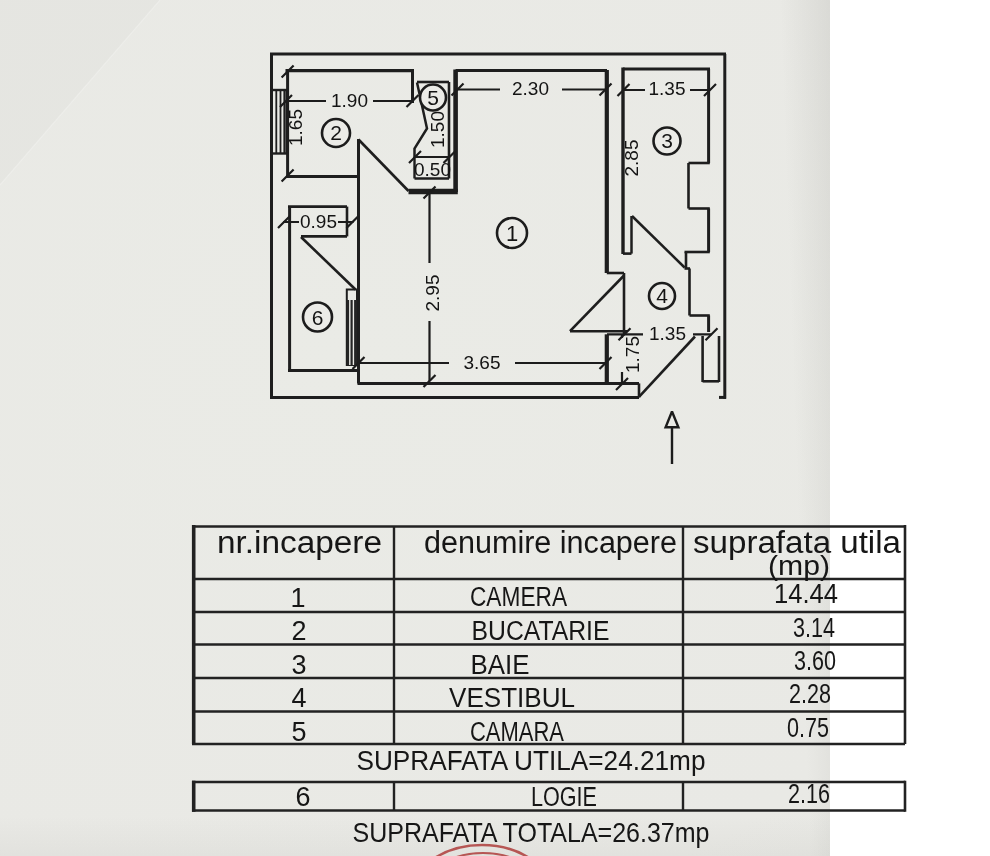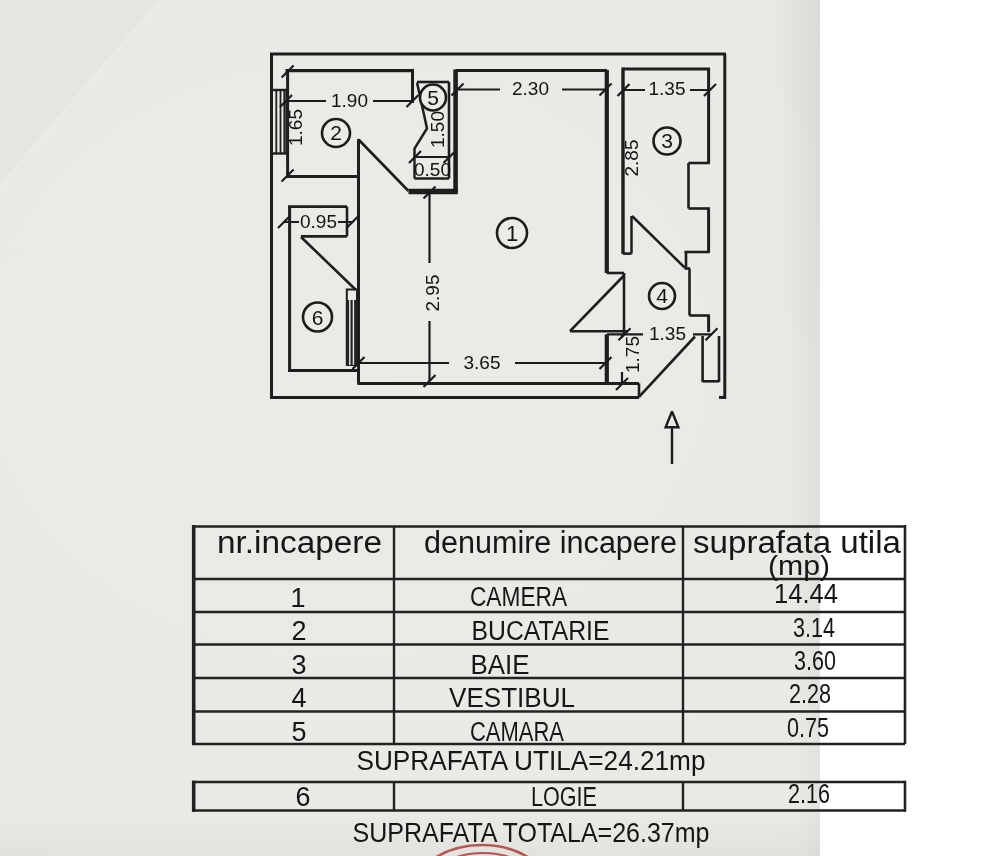--- a/index.html
+++ b/index.html
@@ -2,21 +2,21 @@
 <html><head>
 <meta charset="utf-8">
 <style>
 html,body{margin:0;padding:0;}
 body{width:990px;height:856px;overflow:hidden;font-family:"Liberation Sans",sans-serif;}
 #page{position:relative;width:820px;height:856px;
 background:
 linear-gradient(268deg, rgba(115,115,108,0.13) 0px, rgba(115,115,108,0.0) 50px),
 linear-gradient(0deg, rgba(110,110,102,0.06) 0px, rgba(110,110,102,0.0) 40px),
 radial-gradient(140% 110% at 42% 42%, #eaebe6 0%, #e9e9e5 60%, #e3e4df 90%, #dfe0db 100%),
-#e9e9e5;}
+#e9e9e5; padding-left: 10px;}
 svg text{font-family:"Liberation Sans",sans-serif;}
 </style>
 </head>
 <body>
 <div id="page">
 <svg width="990" height="856" viewBox="0 0 990 856" style="position:absolute;left:0;top:0">
 
 <g>
         <path d="M0,185 L160,0 L0,0 Z" fill="rgba(0,0,0,0.015)"></path>
 <path d="M0,185 L160,0" stroke="rgba(255,255,255,0.22)" stroke-width="1.2" fill="none"></path>

